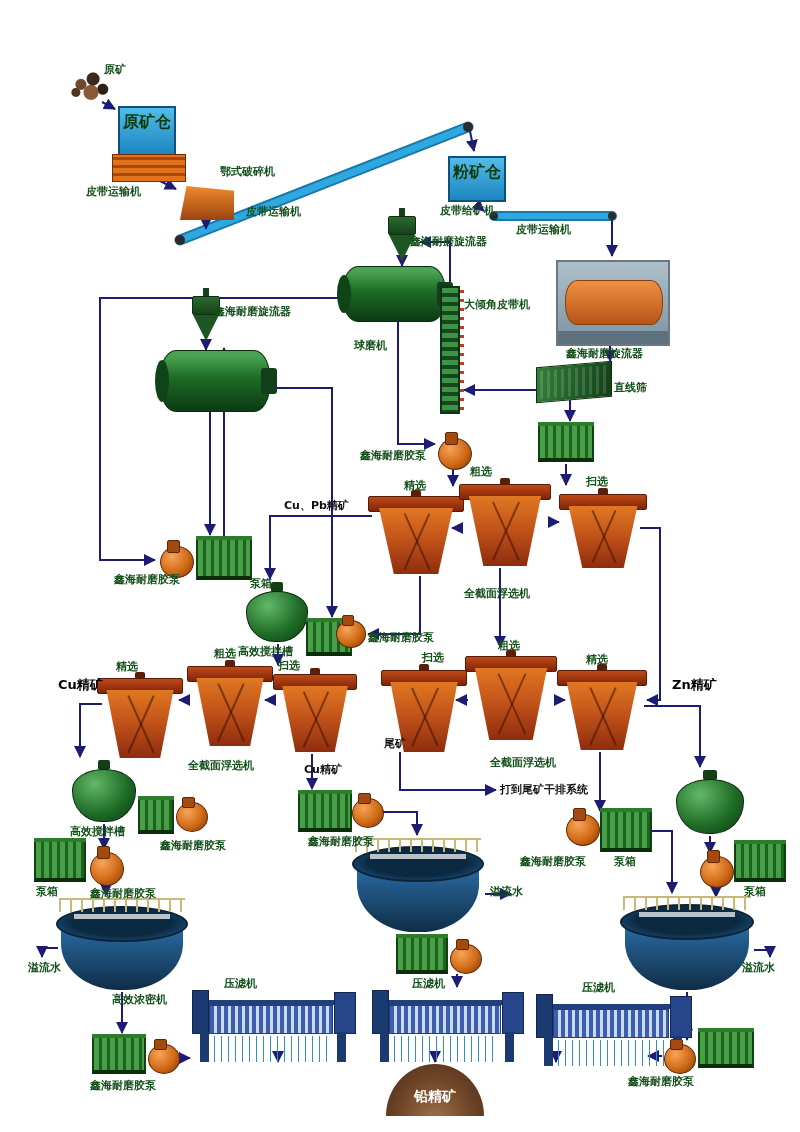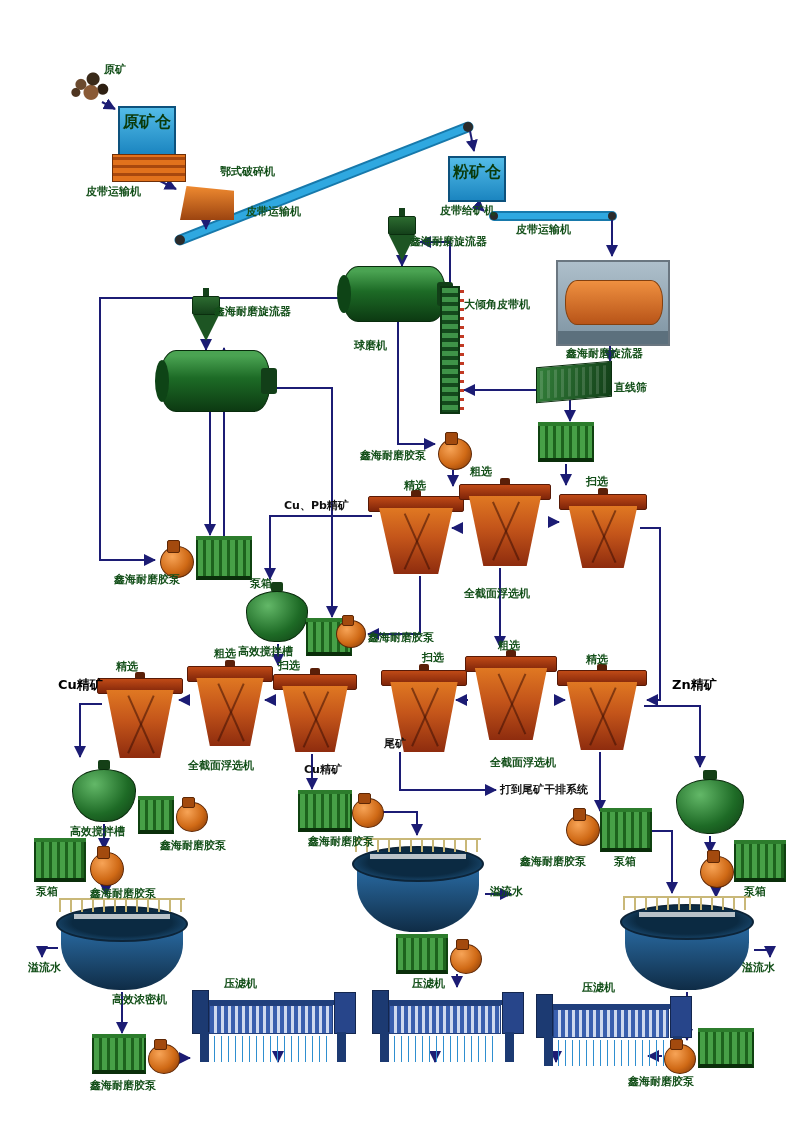--- a/index.html
+++ b/index.html
@@ -359,14 +359,17 @@
       <div class="drips"></div>
     </div>
 
   <div class="node gbox" style="left:92px;top:1036px;width:54px;height:38px"></div>
   <div class="node pump" style="left:148px;top:1044px;width:30px;height:28px"></div>
   <div class="lbl" style="left:90px;top:1078px">鑫海耐磨胶泵</div>
   <div class="node gbox" style="left:698px;top:1030px;width:56px;height:38px"></div>
   <div class="node pump" style="left:664px;top:1044px;width:30px;height:28px"></div>
   <div class="lbl" style="left:628px;top:1074px">鑫海耐磨胶泵</div>
 
+  <div class="node mound" style="left:386px;top:1064px;width:98px;height:52px">
+      <span>铅精矿</span>
+    </div>
 
 </div>
 
 </body></html>

